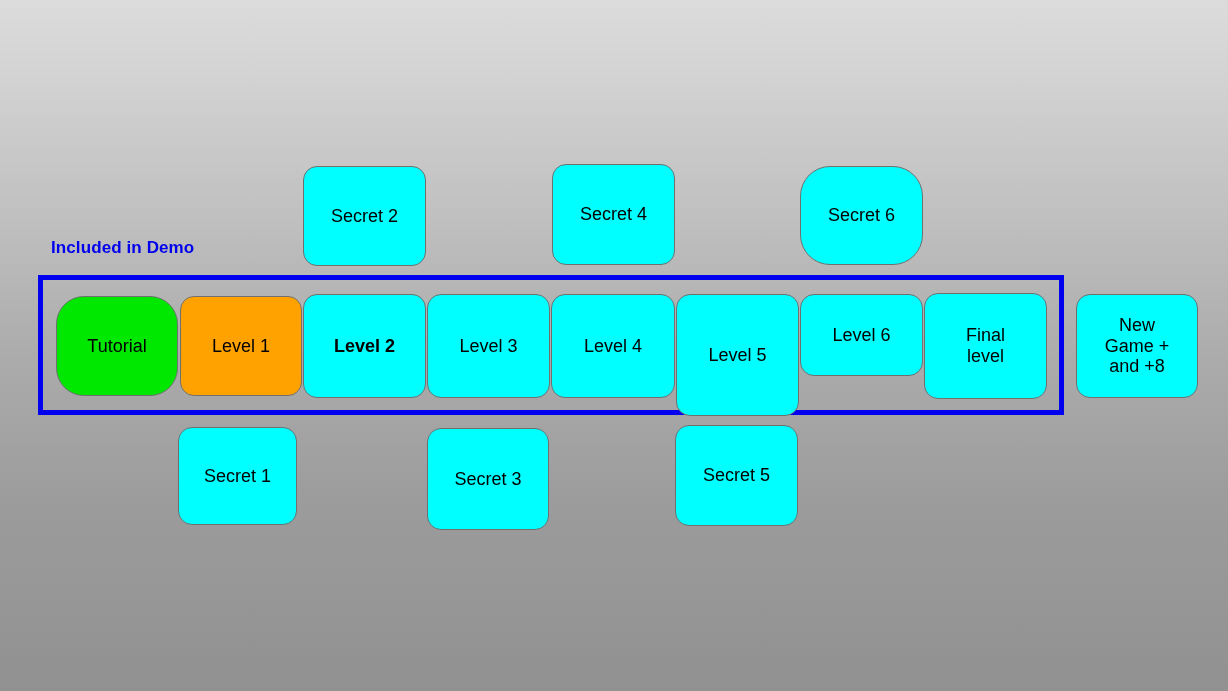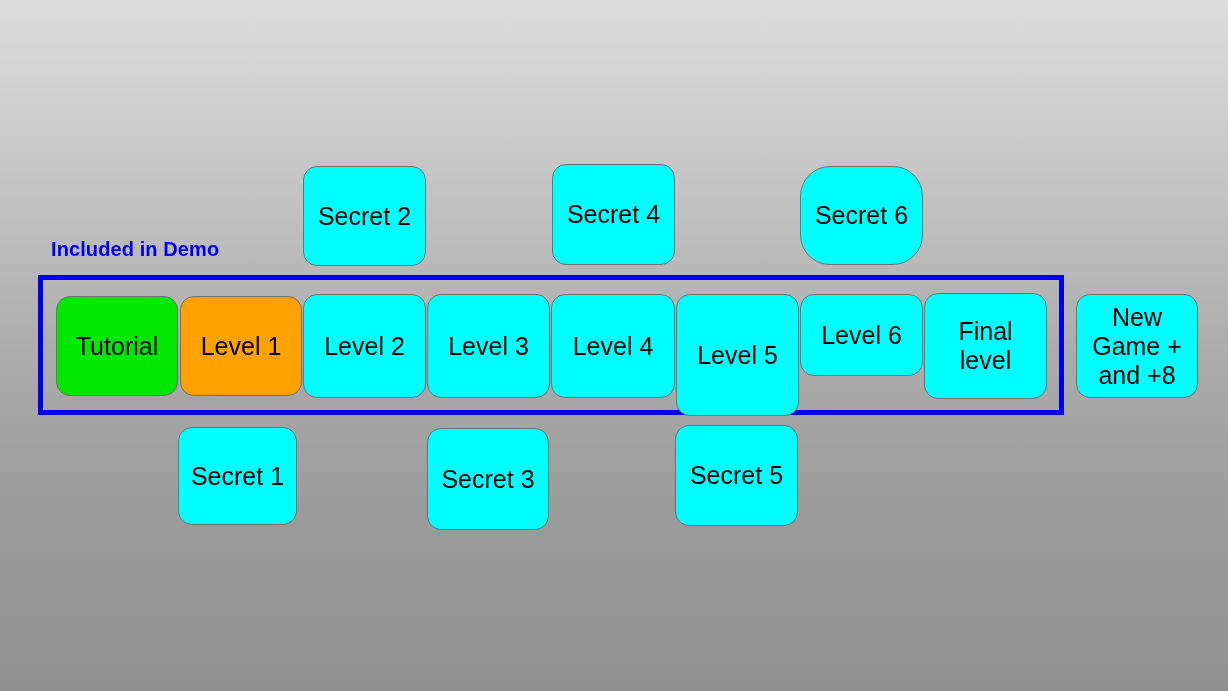--- a/index.html
+++ b/index.html
@@ -25,35 +25,35 @@
     position: absolute;
     box-sizing: border-box;
     border: 1px solid #707070;
     border-radius: 14px;
     background: #00ffff;
     color: #000000;
     display: flex;
     align-items: center;
     justify-content: center;
     text-align: center;
-    font-size: 25px;
+    font-size: 18px;
     line-height: 1.16;
     font-family: "Liberation Sans", sans-serif;
     white-space: pre-line;
     -webkit-font-smoothing: antialiased;
   }
-  .node.green  { background: #00e800; }
+  .node.green  { background: #00e800; border-radius: 28px; }
   .node.orange { background: #ffa200; }
 
   
   #demo-label {
     position: absolute;
     left: 51px;
     top: 238px;
-    font-size: 20px;
+    font-size: 17px;
     font-weight: bold;
     color: #0000ee;
     letter-spacing: 0.1px;
     font-family: "Liberation Sans", sans-serif;
     white-space: nowrap;
   }
 
   
   #demo-frame {
     position: absolute;
@@ -77,21 +77,21 @@
       <div class="node" style="left: 800px; top: 166px; width: 123px; height: 99px; border-radius: 30px;">Secret 6</div>
     </div>
 
   <div id="demo-label">Included in Demo</div>
 
   <div id="demo-frame"></div>
 
   <div id="main-row-layer">
       <div class="node green" style="left: 56px; top: 296px; width: 122px; height: 100px;">Tutorial</div>
       <div class="node orange" style="left: 180px; top: 296px; width: 122px; height: 100px;">Level 1</div>
-      <div class="node" style="left: 303px; top: 294px; width: 123px; height: 104px;">Level 2</div>
+      <div class="node" style="left: 303px; top: 294px; width: 123px; height: 104px; font-weight: bold;">Level 2</div>
       <div class="node" style="left: 427px; top: 294px; width: 123px; height: 104px;">Level 3</div>
       <div class="node" style="left: 551px; top: 294px; width: 124px; height: 104px;">Level 4</div>
       <div class="node" style="left: 676px; top: 294px; width: 123px; height: 122px;">Level 5</div>
       <div class="node" style="left: 800px; top: 294px; width: 123px; height: 82px;">Level 6</div>
       <div class="node" style="left: 924px; top: 293px; width: 123px; height: 106px;">Final
 level</div>
     </div>
 
   <div id="new-game-layer">
       <div class="node" style="left: 1076px; top: 294px; width: 122px; height: 104px;">New

